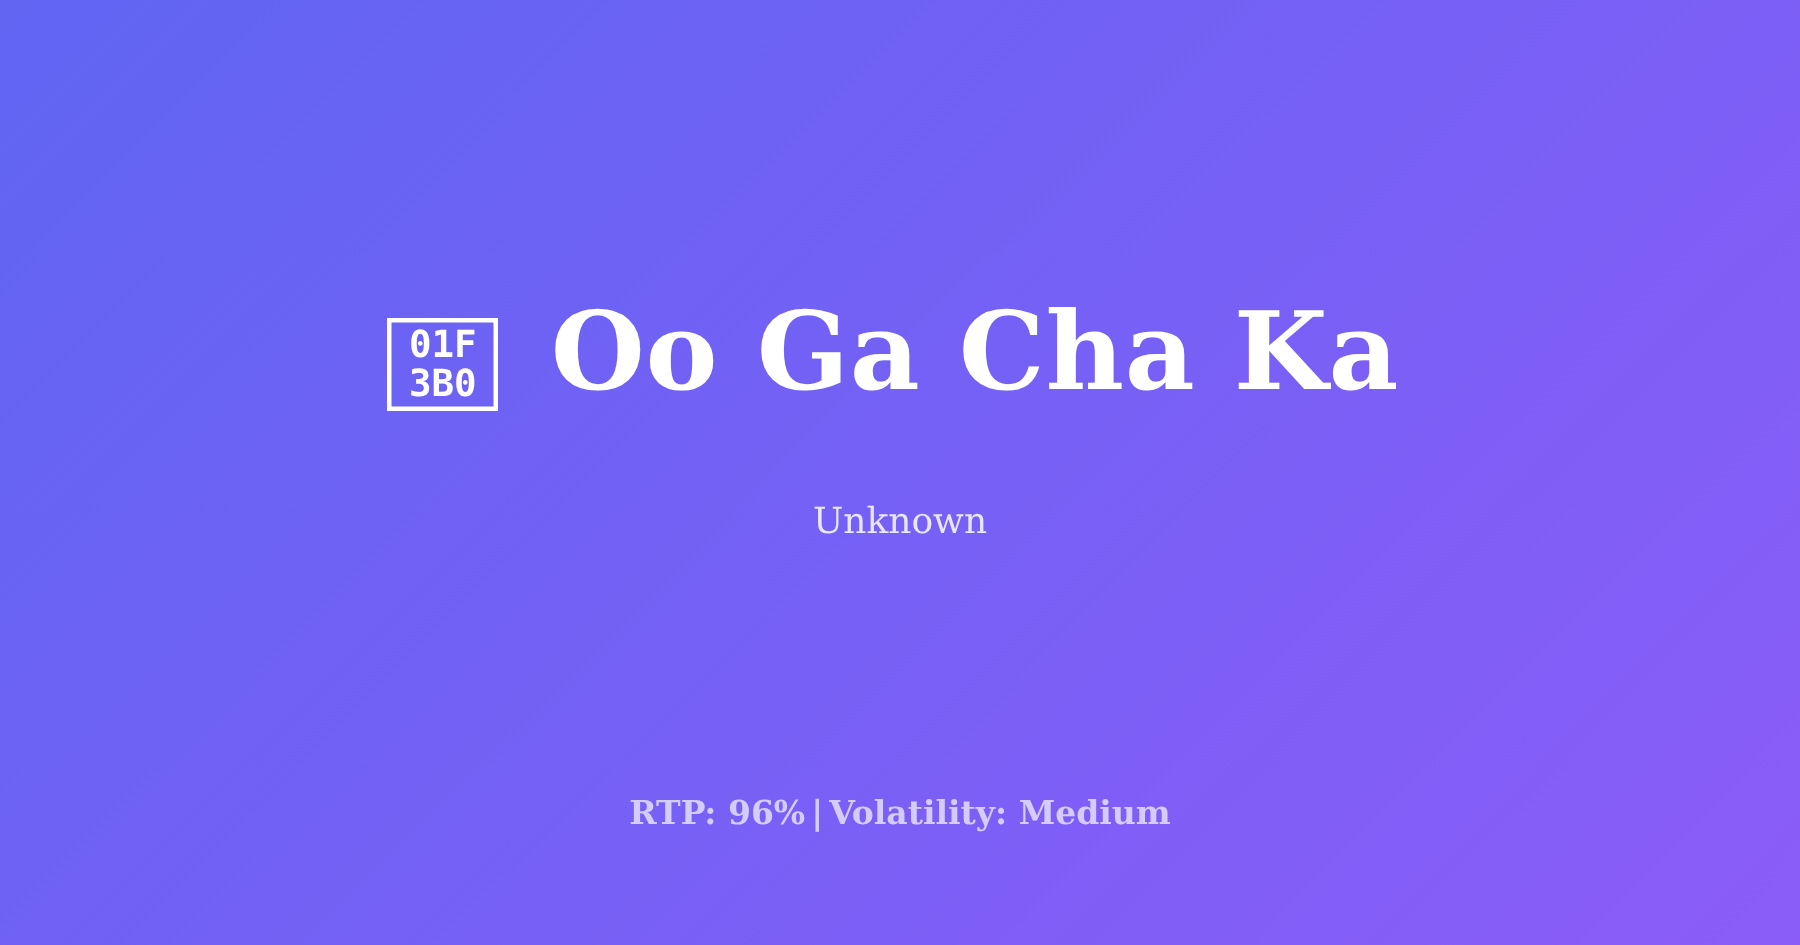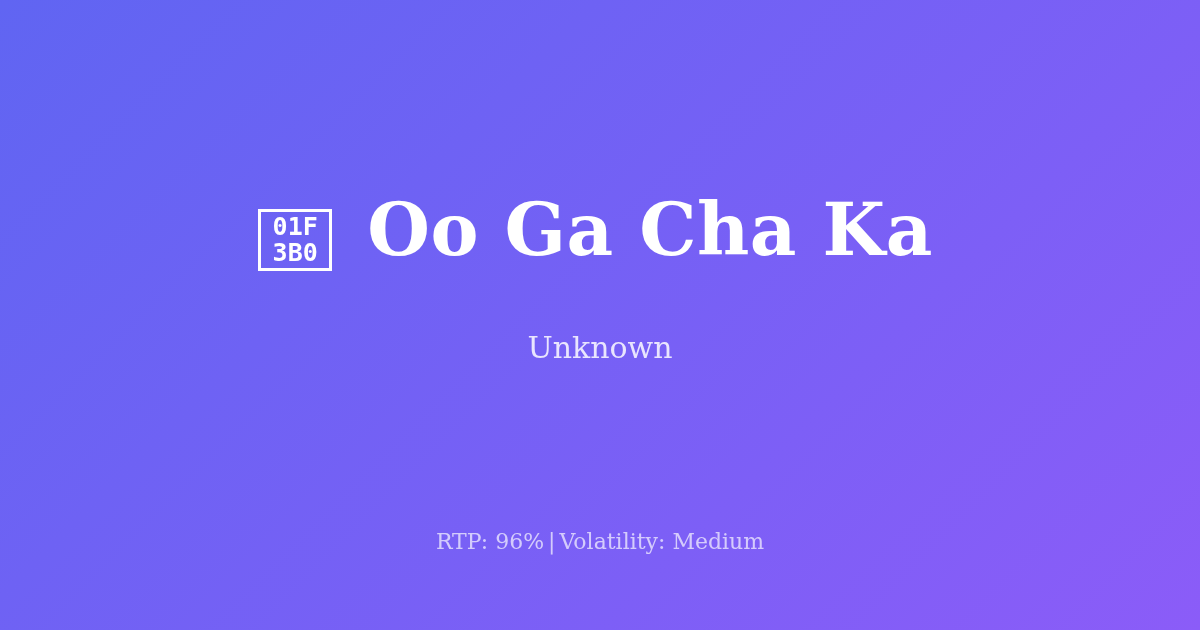--- a/index.html
+++ b/index.html
@@ -81,39 +81,39 @@
     font-weight: 700;
     color: #ffffff;
     line-height: 1.08;
     letter-spacing: 0.5px;
     margin: 9px;
     padding: 0;
   }
 
   .game-subtitle {
     font-family: "DejaVu Serif", "Liberation Serif", serif;
-    font-size: 30px;
+    font-size: 24px;
     font-weight: 400;
     color: rgba(255, 255, 255, 0.84);
     margin: 0;
     padding: 0;
     margin-top: 52px;
     line-height: 1.2;
   }
 
   
   .meta-line {
     position: absolute;
     left: 0;
     top: 528px;
     width: 1200px;
     text-align: center;
     font-family: "DejaVu Serif", "Liberation Serif", serif;
     font-size: 22px;
-    font-weight: 400;
+    font-weight: 700;
     color: rgba(255, 255, 255, 0.68);
     line-height: 28px;
     white-space: nowrap;
   }
 
   .meta-sep {
     padding: 0 4px;
   }
 </style>
 </head>

